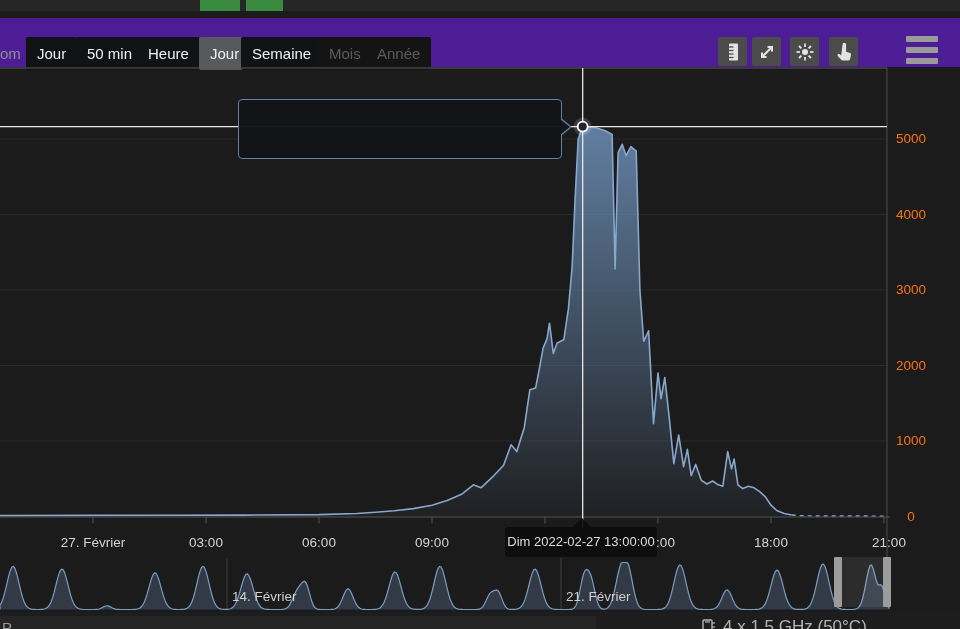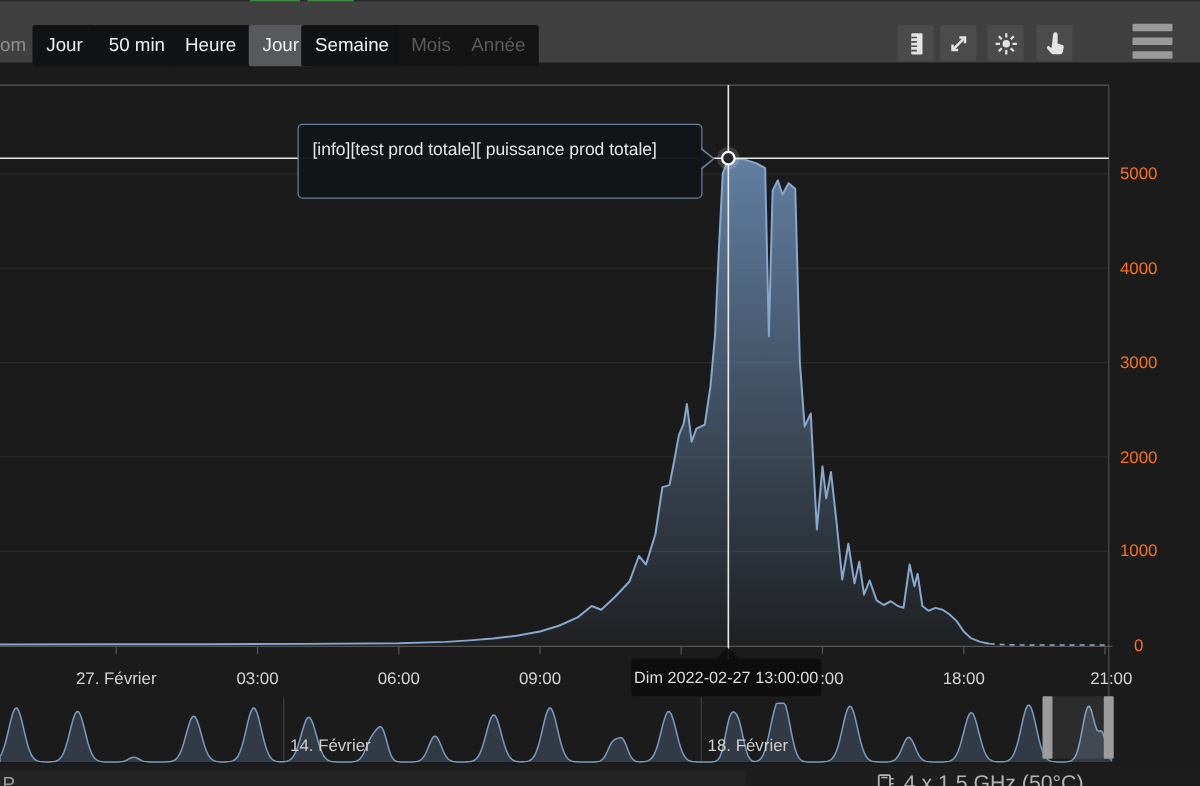--- a/index.html
+++ b/index.html
@@ -4,21 +4,21 @@
 <style>
   html,body{margin:0;padding:0;background:#1b1b1b;}
   *{box-sizing:border-box;font-family:"Liberation Sans",sans-serif;}
   #app{position:relative;width:960px;height:629px;overflow:hidden;background:#1b1b1b;}
 
   
   .topstrip{position:absolute;left:0;top:0;width:960px;height:11px;background:#262626;}
   .green-btn{position:absolute;top:0;height:11px;background:#3a8a3f;}
 
   
-  .toolbar{position:absolute;left:0;top:1px;width:960px;height:49px;background:#404040;}
+  .toolbar{position:absolute;left:0;top:18px;width:960px;height:49px;background:#4c1d95;}
   .zoom-partial{position:absolute;left:0;top:27px;font-size:15px;color:#8f8f8f;}
   .range-btn{position:absolute;top:19px;height:33px;padding:0 11px;border:none;border-radius:2px;
              background:#111214;color:#f0f0f0;font-size:15px;line-height:33px;cursor:pointer;}
   .range-btn.selected{background:#58595c;}
   .range-btn.disabled{background:#141414;color:#5b5b5b;}
   .icon-btn{position:absolute;top:19px;width:29px;height:29px;border-radius:2px;background:#4b4b4b;
             display:flex;align-items:center;justify-content:center;cursor:pointer;}
   .hamburger{position:absolute;left:906px;top:18px;width:32px;height:28px;display:flex;
              flex-direction:column;justify-content:space-between;cursor:pointer;}
   .hamburger span{display:block;width:32px;height:6px;border-radius:1px;background:#9a9a9a;}
@@ -169,25 +169,24 @@
   <div id="ylabels">
       <div class="ylab" style="top: 508.5px;">0</div>
       <div class="ylab" style="top: 433px;">1000</div>
       <div class="ylab" style="top: 357.5px;">2000</div>
       <div class="ylab" style="top: 282px;">3000</div>
       <div class="ylab" style="top: 206.5px;">4000</div>
       <div class="ylab" style="top: 131px;">5000</div>
     </div>
   <div id="navlabels">
       <div class="navlab" style="left: 232px; top: 589px;">14. Février</div>
-      <div class="navlab" style="left: 566px; top: 589px;">18. Février</div>
+      <div class="navlab" style="left: 566px; top: 589px;">21. Février</div>
     </div>
 
   <div class="tooltip">
-    <div class="s">[info][test prod totale][ puissance prod totale]</div>
     <div class="arrow-border"></div>
     <div class="arrow"></div>
   </div>
 
   <div class="xhair-label">
     <div class="up"></div>
     <span>Dim 2022-02-27 13:00:00</span>
   </div>
 
   <div class="bottombar">

